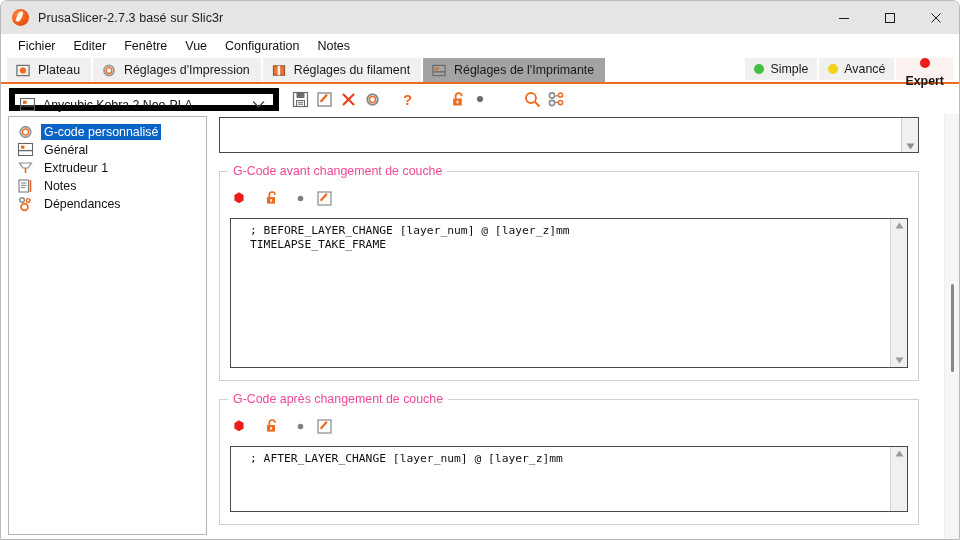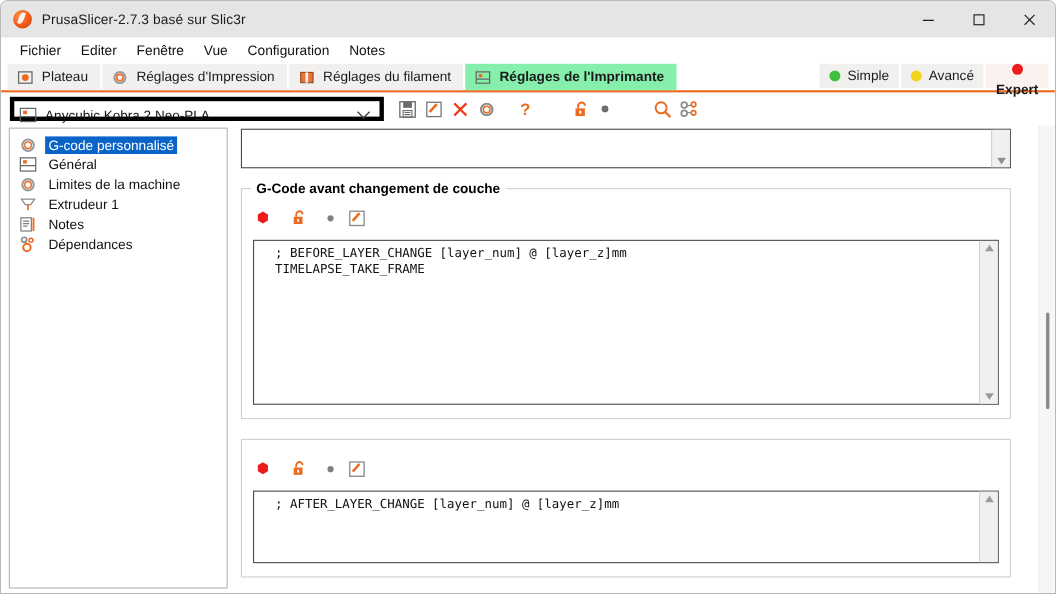--- a/index.html
+++ b/index.html
@@ -83,22 +83,22 @@
   .tab {
     display: flex; align-items: center; gap: 7px;
     padding: 0 11px 0 8px;
     font-size: 12.4px; color: #1a1a1a;
     background: #f2f0ef;
     margin-right: 2px;
     white-space: nowrap;
     position: relative;
   }
   .tab.active {
-    background: #86efac;
-    font-weight: 700;
+    background: #a3a3a3;
+    font-weight: 400;
   }
   .tab .tab-ico { width: 16px; height: 15px; flex: none; display:block; }
 
   .modes {
     position: absolute; right: 6px; top: 0; bottom: 2px;
     display: flex; align-items: stretch; gap: 2px;
   }
   .mode {
     display: flex; align-items: center; gap: 6px;
     padding: 0 9px;
@@ -109,22 +109,22 @@
   .dot { width: 10px; height: 10px; border-radius: 50%; display:block; flex:none; }
 
   
   .presetbar {
     height: 30px;
     background: #ffffff;
     display: flex; align-items: center;
     padding-left: 8px;
   }
   .combo {
-    width: 340px; height: 22px;
-    border: 4px solid #000000;
+    width: 270px; height: 22px;
+    border: 6px solid #000000;
     background: #ffffff;
     display: flex; align-items: center;
     padding: 11px 4px 0 4px;
     position: relative;
   }
   .combo .pico { width: 17px; height: 15px; flex:none; margin-right: 7px; }
   .combo .ptext { font-size: 12.3px; color: #111; flex: 1; }
   .combo .chev { margin-right: 4px; }
 
   .tbtns { display: flex; align-items: center; margin-left: 10px; gap: 1px; }
@@ -202,22 +202,22 @@
     border: 1px solid #d0d0d0;
     position: relative;
     padding: 14px 10px 12px 10px;
   }
   .group-title {
     position: absolute;
     top: -8px; left: 8px;
     background: #ffffff;
     padding: 0 5px;
     font-size: 12.4px;
-    font-weight: bold;
-    color: #000000;
+    font-weight: normal;
+    color: #ec4899;
     white-space: nowrap;
   }
   .iconrow {
     display: flex; align-items: center;
     height: 22px;
     margin: 1px 0 9px 2px;
     gap: 0px;
   }
   .ir-slot { width: 32px; display: flex; align-items: center; justify-content: flex-start; }
   .ir-slot.narrow { width: 20px; }
@@ -449,27 +449,20 @@
 
         <div class="tree-item">
           <svg class="t-ico" viewBox="0 0 17 16">
             <rect x="1.5" y="1.5" width="14" height="12" fill="none" stroke="#666" stroke-width="1.1"></rect>
             <line x1="1.5" y1="8.6" x2="15.5" y2="8.6" stroke="#666" stroke-width="1.1"></line>
             <rect x="4" y="3.6" width="3.4" height="3.1" fill="#ed6b21"></rect>
           </svg>
           <span class="t-label">Général</span>
         </div>
 
-        <div class="tree-item">
-          <svg class="t-ico" viewBox="0 0 17 16">
-            <circle cx="8.5" cy="8" r="5.2" fill="none" stroke="#9a9a9a" stroke-width="1.9"></circle>
-            <circle cx="8.5" cy="8" r="3" fill="none" stroke="#ed6b21" stroke-width="1.3"></circle>
-          </svg>
-          <span class="t-label">Limites de la machine</span>
-        </div>
 
         <div class="tree-item">
           <svg class="t-ico" viewBox="0 0 17 16">
             <path d="M2.5 3 H14.5 L11 8 H6 Z" fill="none" stroke="#8d8d8d" stroke-width="1.2"></path>
             <rect x="7.7" y="8" width="1.6" height="5" fill="#ed6b21"></rect>
           </svg>
           <span class="t-label">Extrudeur 1</span>
         </div>
 
         <div class="tree-item">
@@ -543,20 +536,21 @@
                 <polygon points="4.5,0.5 8.5,6.5 0.5,6.5" fill="#9a9a9a"></polygon>
               </svg>
               <svg width="9" height="7" viewBox="0 0 9 7">
                 <polygon points="0.5,0.5 8.5,0.5 4.5,6.5" fill="#9a9a9a"></polygon>
               </svg>
             </div>
           </div>
         </div>
 
         <div class="groupbox">
+          <div class="group-title">G-Code après changement de couche</div>
 
           <div class="iconrow">
             <div class="ir-slot">
               <svg width="14" height="14" viewBox="0 0 14 14">
                 <polygon points="7,1.2 11.6,4 11.6,9.4 7,12.2 2.4,9.4 2.4,4" fill="#ec1c1c"></polygon>
               </svg>
             </div>
             <div class="ir-slot">
               <svg width="16" height="16" viewBox="0 0 17 17">
                 <rect x="3.2" y="7.5" width="8.5" height="7" fill="#ed6b21"></rect>

